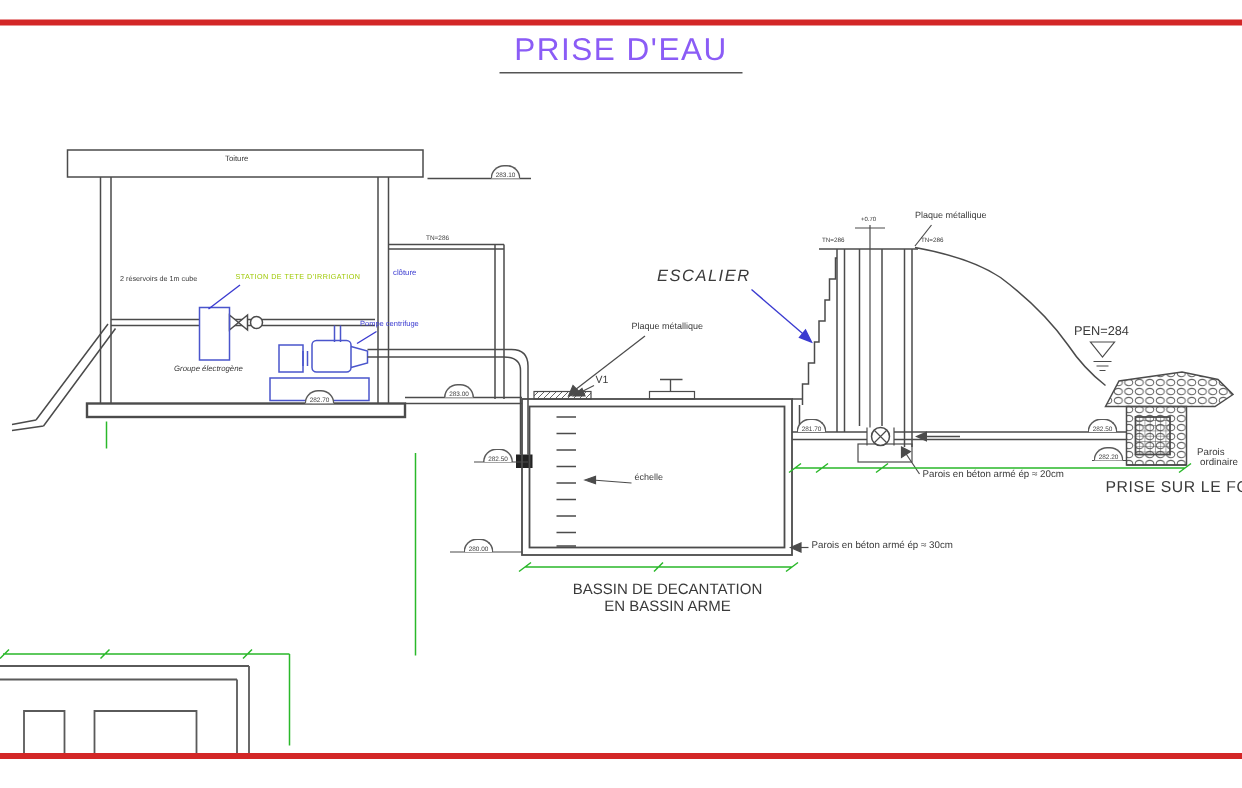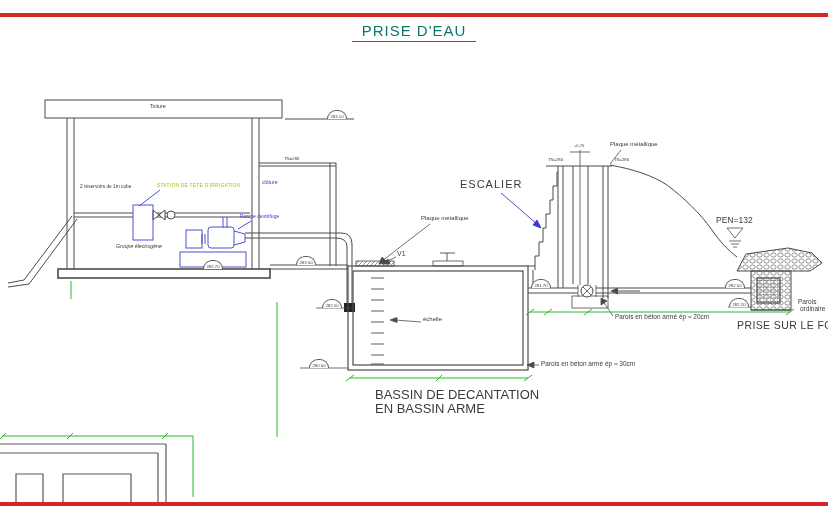--- a/index.html
+++ b/index.html
@@ -6,21 +6,21 @@
   body{width:828px;height:525px;overflow:hidden;background:#fff;position:relative;
        font-family:"Liberation Sans",sans-serif;color:#333;}
   .bar{position:absolute;left:0;width:828px;height:4px;}
   .lbl{position:absolute;white-space:nowrap;color:#3a3a3a;line-height:1.1;}
   .blue{color:#3a3ad0;}
   .green-t{color:#9dc800;}
   .dome{position:absolute;width:20px;height:9px;border:1px solid #5a5a5a;border-bottom:none;
         border-radius:10px 10px 0 0;background:#fff;font-size:4.3px;color:#444;
         display:flex;align-items:flex-end;justify-content:center;box-sizing:border-box;}
   #title-wrap{position:absolute;left:0;right:0;top:22px;text-align:center;}
-  #title-wrap span{display:inline-block;font-size:15px;letter-spacing:1px;color:#0f766e;
+  #title-wrap span{display:inline-block;font-size:21px;letter-spacing:1px;color:#8b5cf6;
         border-bottom:1.6px solid #555;padding:0 10px 2px 10px;}
   svg{position:absolute;left:0;top:0;}
 </style>
 </head>
 <body>
 
 <div class="bar" style="top:13px;background:#d32727;"></div>
 <div class="bar" style="top:502px;background:#d32727;"></div>
 
 <div id="title-wrap">
@@ -164,35 +164,35 @@
 
 <div class="lbl" style="left:150px;top:104px;font-size:5.2px;">Toiture</div>
 <div class="lbl" style="left:80px;top:184px;font-size:4.8px;">2 réservoirs de 1m cube</div>
 <div class="lbl green-t" style="left:157px;top:183px;font-size:4.8px;letter-spacing:0.3px;">STATION DE TETE D'IRRIGATION</div>
 <div class="lbl blue" style="left:262px;top:180px;font-size:5.2px;">clôture</div>
 <div class="lbl" style="left:284px;top:157px;font-size:4.3px;">TN=286</div>
 <div class="lbl" style="left:116px;top:244px;font-size:5.2px;font-style:italic;">Groupe électrogène</div>
 <div class="lbl blue" style="left:240px;top:214px;font-size:5px;">Pompe centrifuge</div>
 <div class="lbl" style="left:397px;top:250px;font-size:7px;">V1</div>
 <div class="lbl" style="left:421px;top:215px;font-size:6px;">Plaque métallique</div>
-<div class="lbl" style="left:460px;top:178px;font-size:11px;letter-spacing:1px;">ESCALIER</div>
+<div class="lbl" style="left:438px;top:178px;font-size:11px;letter-spacing:1px;font-style:italic;">ESCALIER</div>
 <div class="lbl" style="left:610px;top:141px;font-size:6px;">Plaque métallique</div>
 <div class="lbl" style="left:548px;top:158px;font-size:4.2px;">TN=286</div>
 <div class="lbl" style="left:614px;top:158px;font-size:4.2px;">TN=286</div>
 <div class="lbl" style="left:574px;top:144px;font-size:4px;">+0.70</div>
 <div class="lbl" style="left:423px;top:316px;font-size:6px;">échelle</div>
 
-<div class="lbl" style="left:375px;top:388px;width:140px;text-align:left;font-size:13px;">
+<div class="lbl" style="left:375px;top:388px;width:140px;text-align:center;font-size:10px;">
   <div>BASSIN DE DECANTATION</div>
   <div>EN BASSIN ARME</div>
 </div>
 
 <div class="lbl" style="left:541px;top:360px;font-size:6.5px;">Parois en béton armé ép ≈ 30cm</div>
 <div class="lbl" style="left:615px;top:313px;font-size:6.5px;">Parois en béton armé ép ≈ 20cm</div>
-<div class="lbl" style="left:716px;top:216px;font-size:8.5px;">PEN=132</div>
+<div class="lbl" style="left:716px;top:216px;font-size:8.5px;">PEN=284</div>
 
 <div class="lbl" style="left:798px;top:298px;font-size:6.5px;">
   <div>Parois</div>
   <div style="margin-left:2px;">ordinaire</div>
 </div>
 
 <div class="lbl" style="left:737px;top:320px;font-size:10.5px;letter-spacing:0.4px;">PRISE SUR LE FOND</div>
 
 <div class="dome" style="left:327px;top:110px;">283.10</div>
 <div class="dome" style="left:203px;top:260px;">282.70</div>

